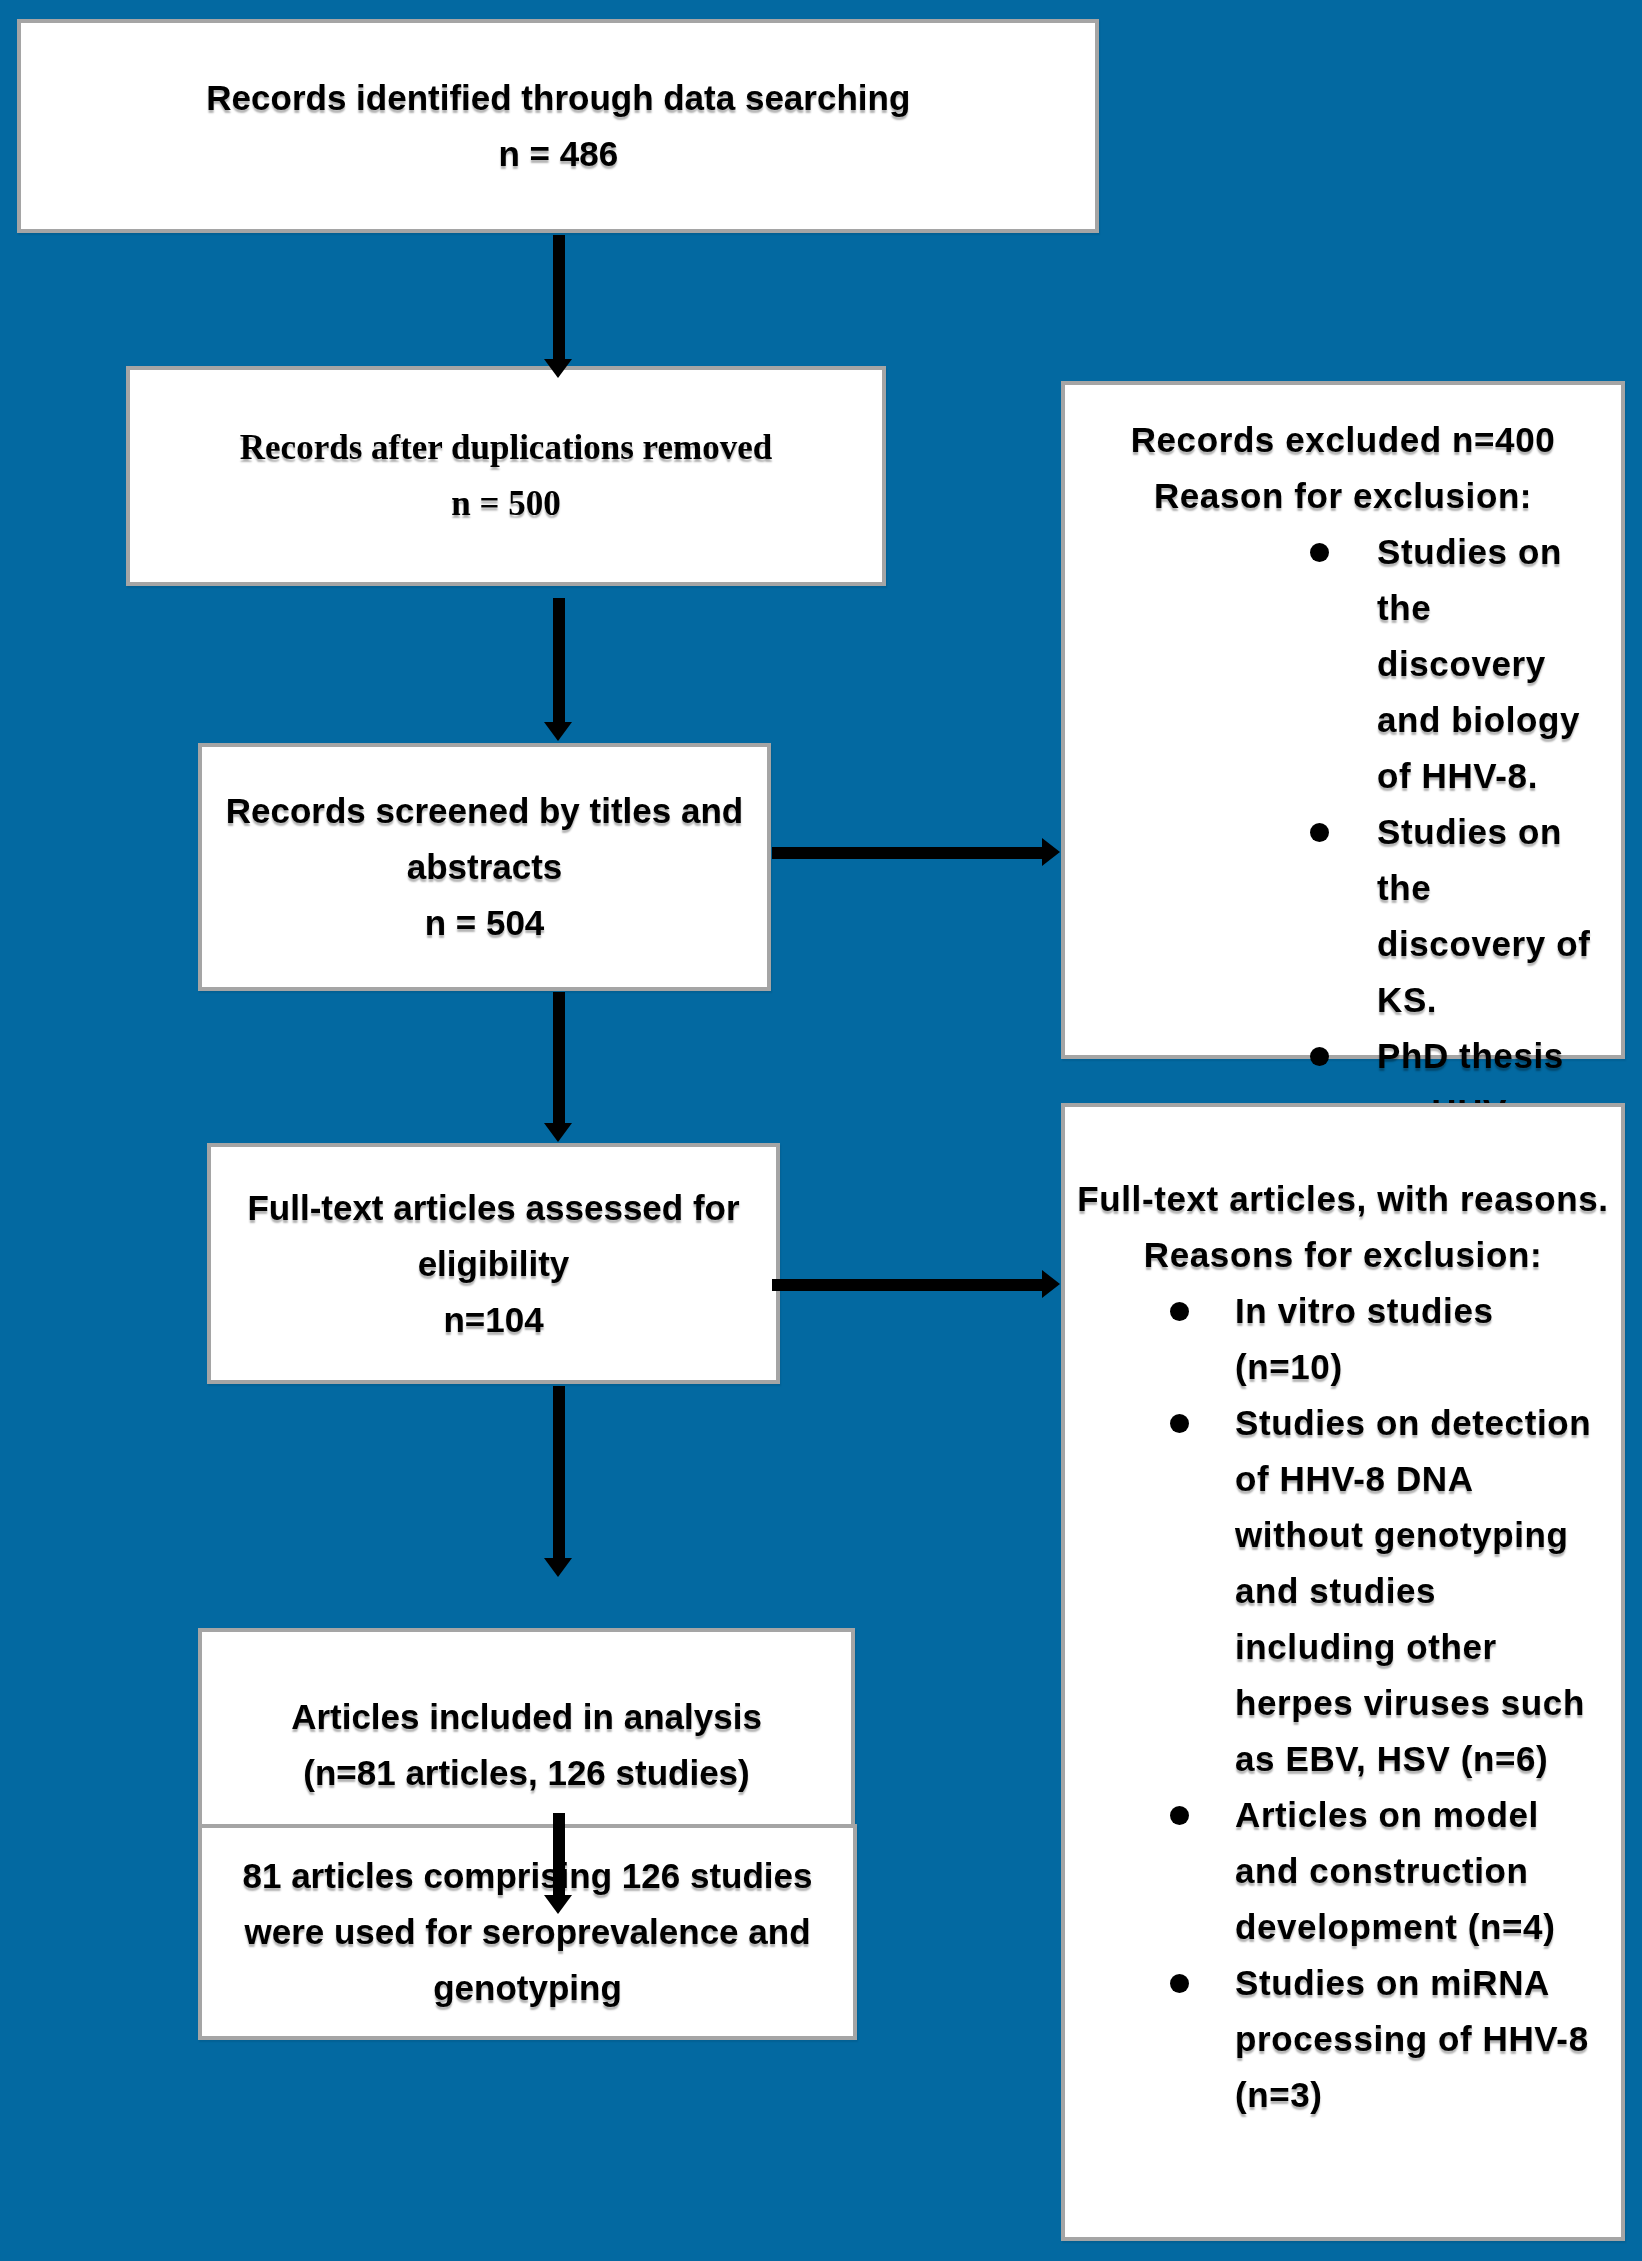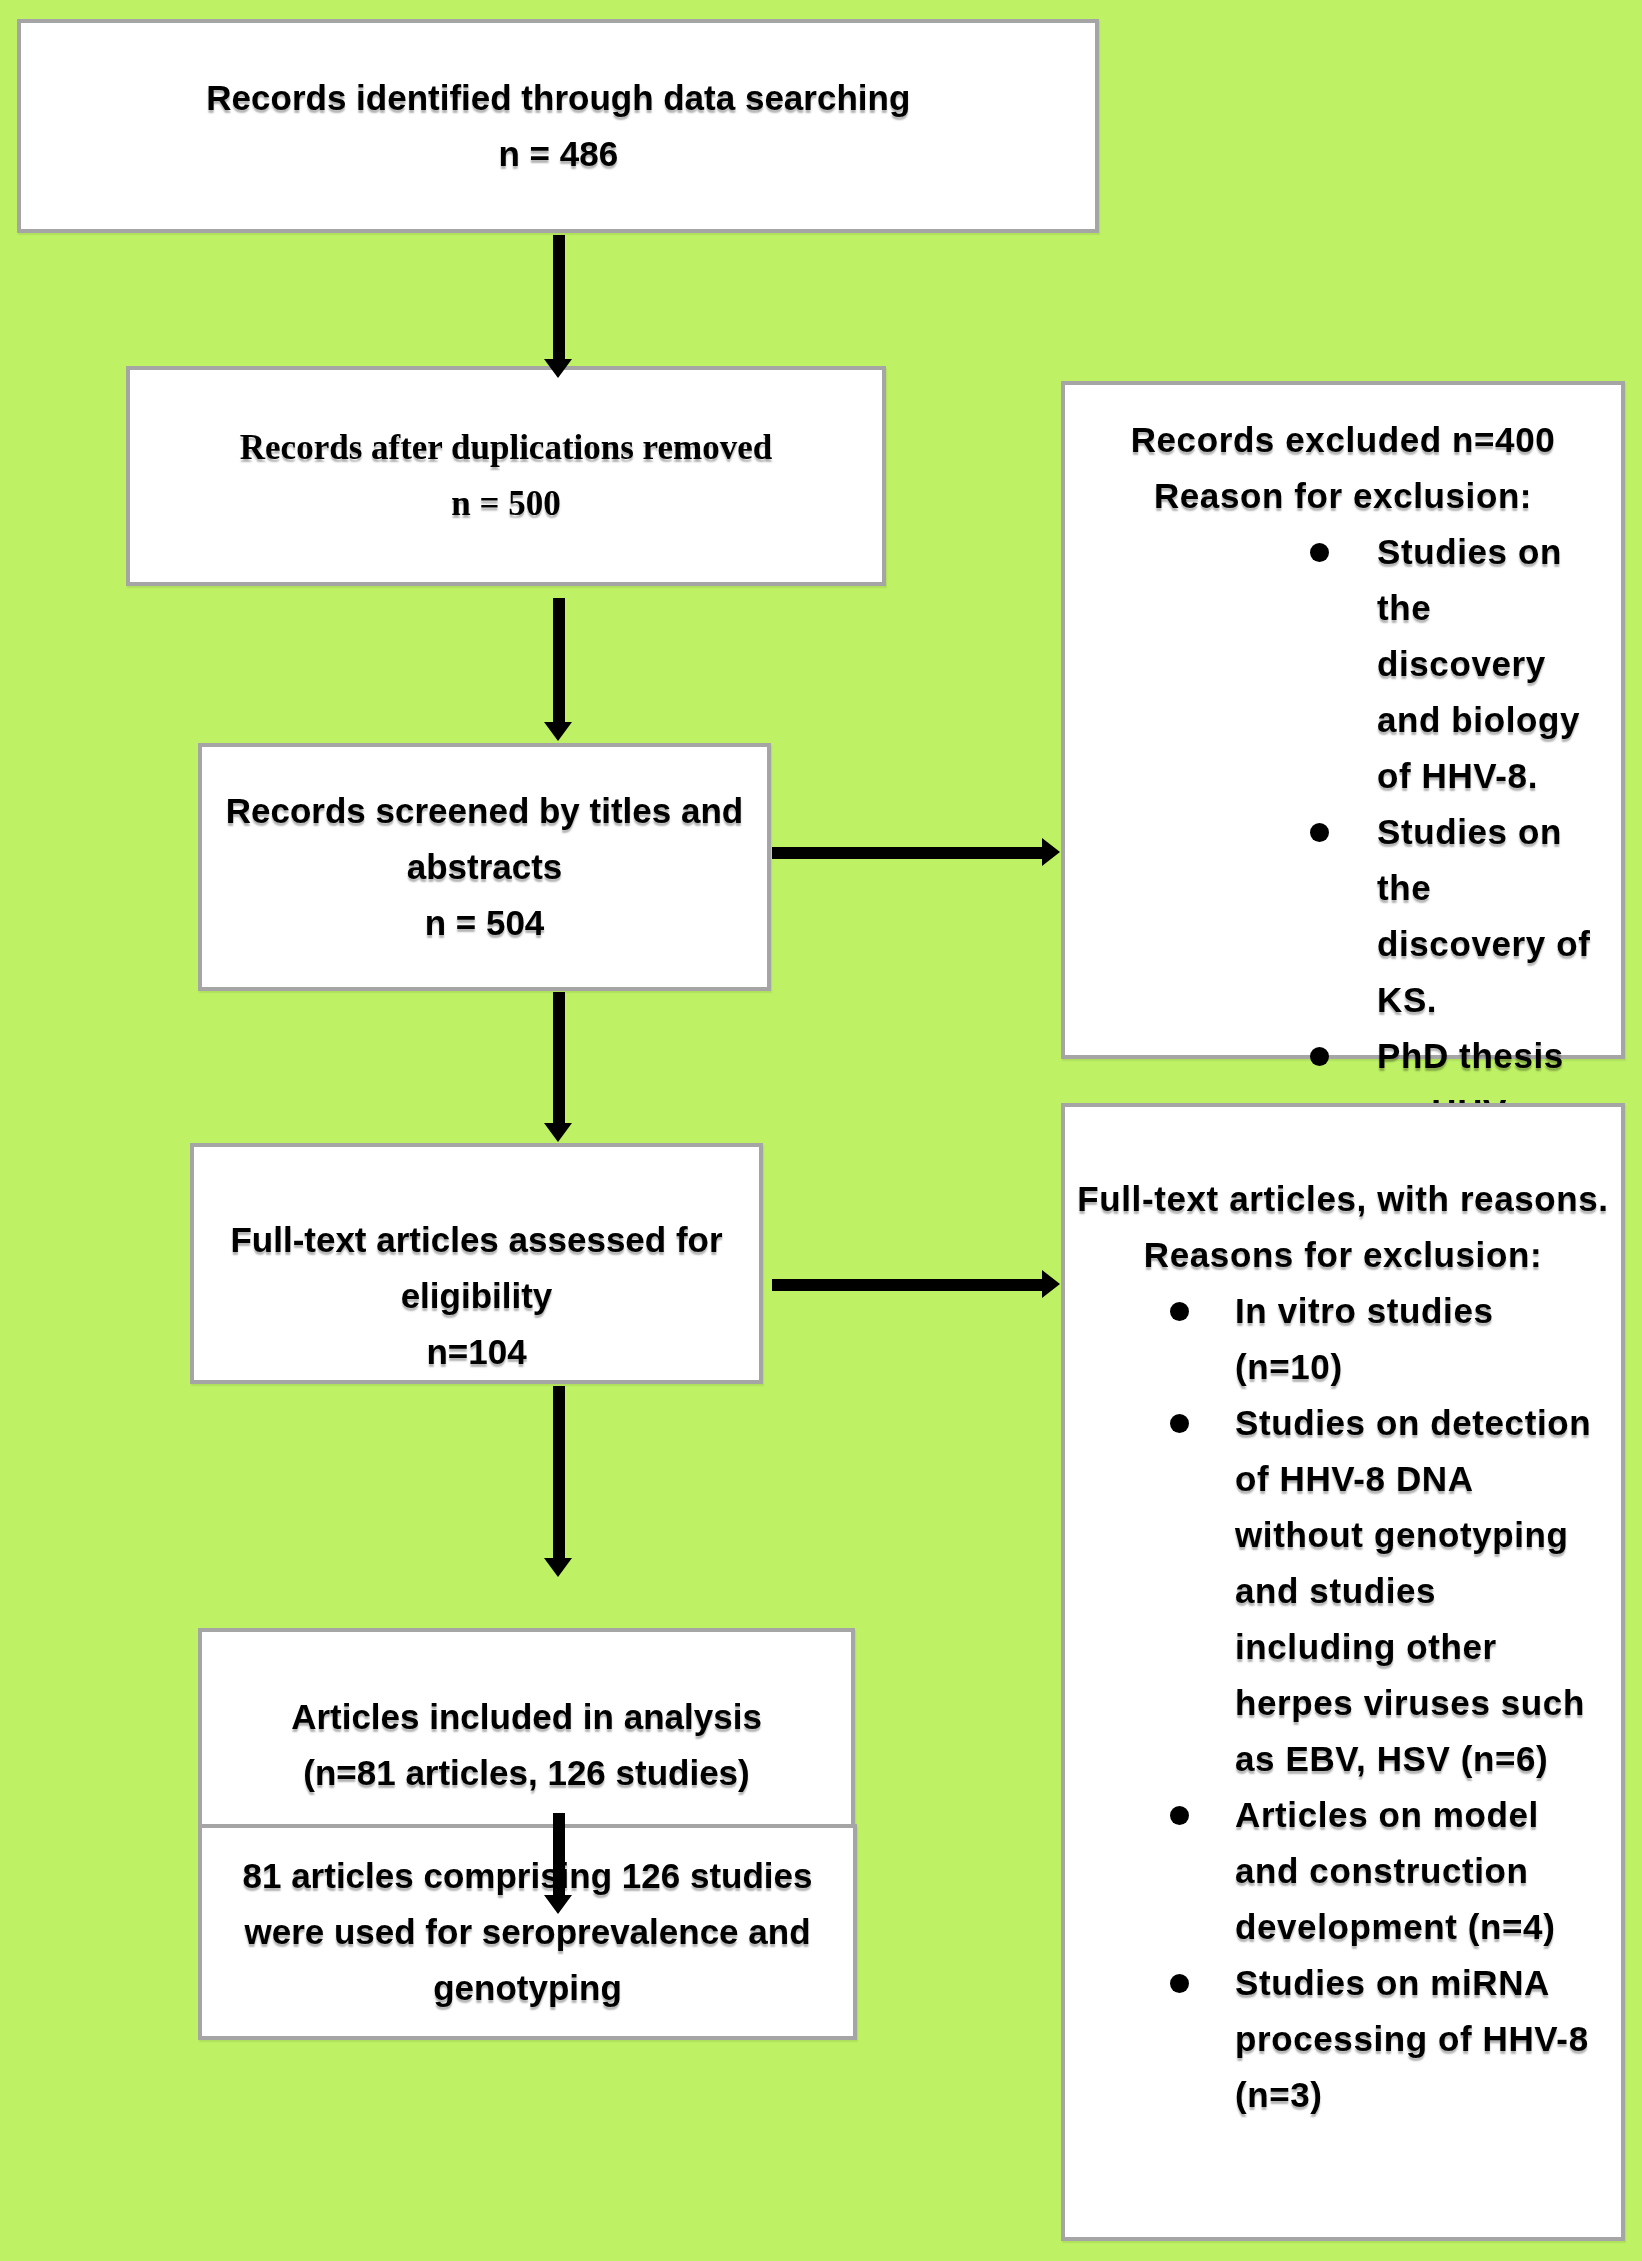--- a/index.html
+++ b/index.html
@@ -1,19 +1,19 @@
 <!DOCTYPE html>
 <html style="font-size:10.3px"><head>
 <meta charset="utf-8">
 <style>
   html,body{margin:0;padding:0;background:#ffffff;}
   .canvas{
     position:relative;
     width:1642px;height:2261px;
-    background:#bef264;
+    background:#0369a1;
     font-family:"Liberation Sans", sans-serif;
     color:#000;
   }
   
   .fbox{
     position:absolute;
     background:#ffffff;
     border:4.5px solid #a5a5a5;
     box-sizing:border-box;
     box-shadow:1.3px 1.9px 1.3px rgba(0,0,0,0.08);
@@ -86,21 +86,21 @@
     position:absolute;right:0;top:0;
     width:0;height:0;
     border-top:14.8px solid transparent;
     border-bottom:14.8px solid transparent;
     border-left:18px solid #000;
   }
   
   #box-identified   {left:17.3px;  top:19px;   width:1082px; height:214px;}
   #box-deduplicated {left:126px; top:366px;  width:760px; height:220px;font-family:Liberation Serif, serif;}
   #box-screened     {left:198px; top:743px; width:573px;  height:248px;}
-  #box-fulltext     {left:190px; top:1143px; width:573px;  height:241px;justify-content:flex-end;}
+  #box-fulltext     {left:207px; top:1143px; width:573px;  height:241px;}
   #box-included     {left:198px; top:1628px; width:657px; height:234px;}
   #box-final        {left:198px; top:1824px; width:659px; height:216px;}
   #box-excl-records {left:1061px;top:381px;  width:564px;  height:678px;}
   #box-excl-fulltext{left:1061px;top:1103px; width:564px;  height:1138px;}
   #arrow-down-1{left:544px;top:235px; height:143px;}
   #arrow-down-2{left:544px;top:598px; height:143px;}
   #arrow-down-3{left:544px;top:992px;height:150px;}
   #arrow-down-4{left:544px;top:1386px;height:191px;}
   #arrow-down-5{left:544px;top:1813px;height:101px;}
   #arrow-right-1{left:772px;top:838px;width:288px;}

